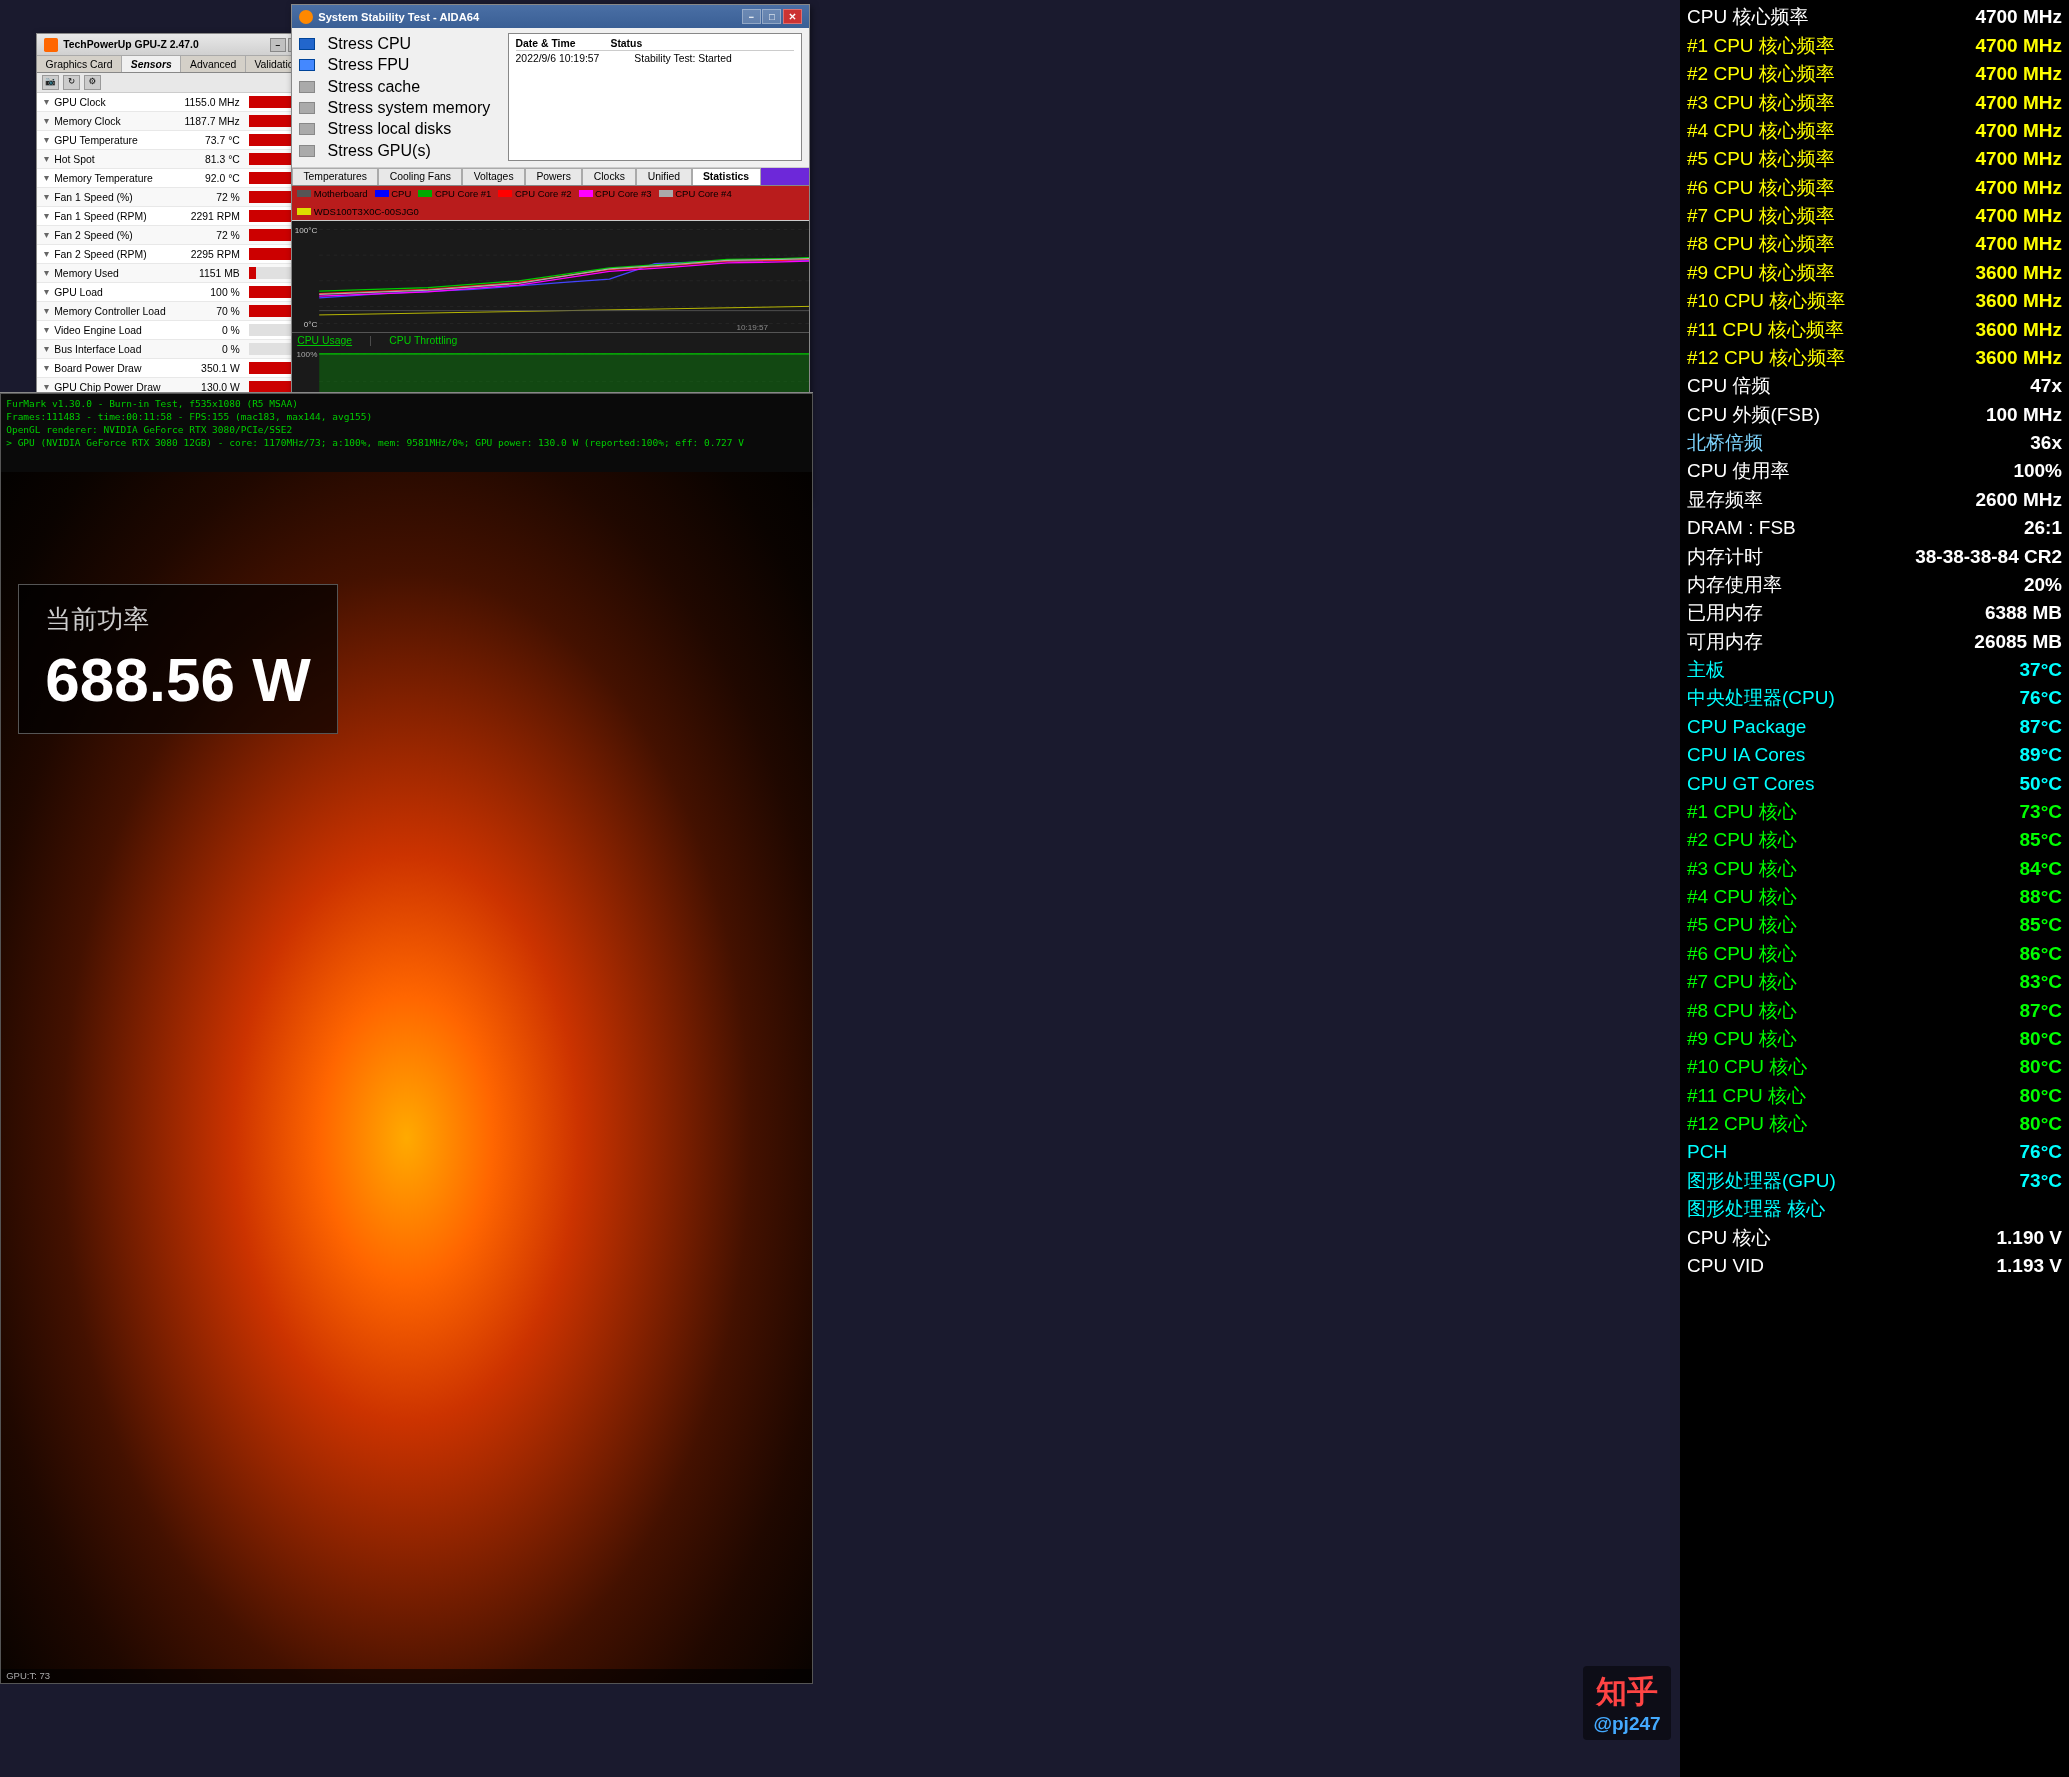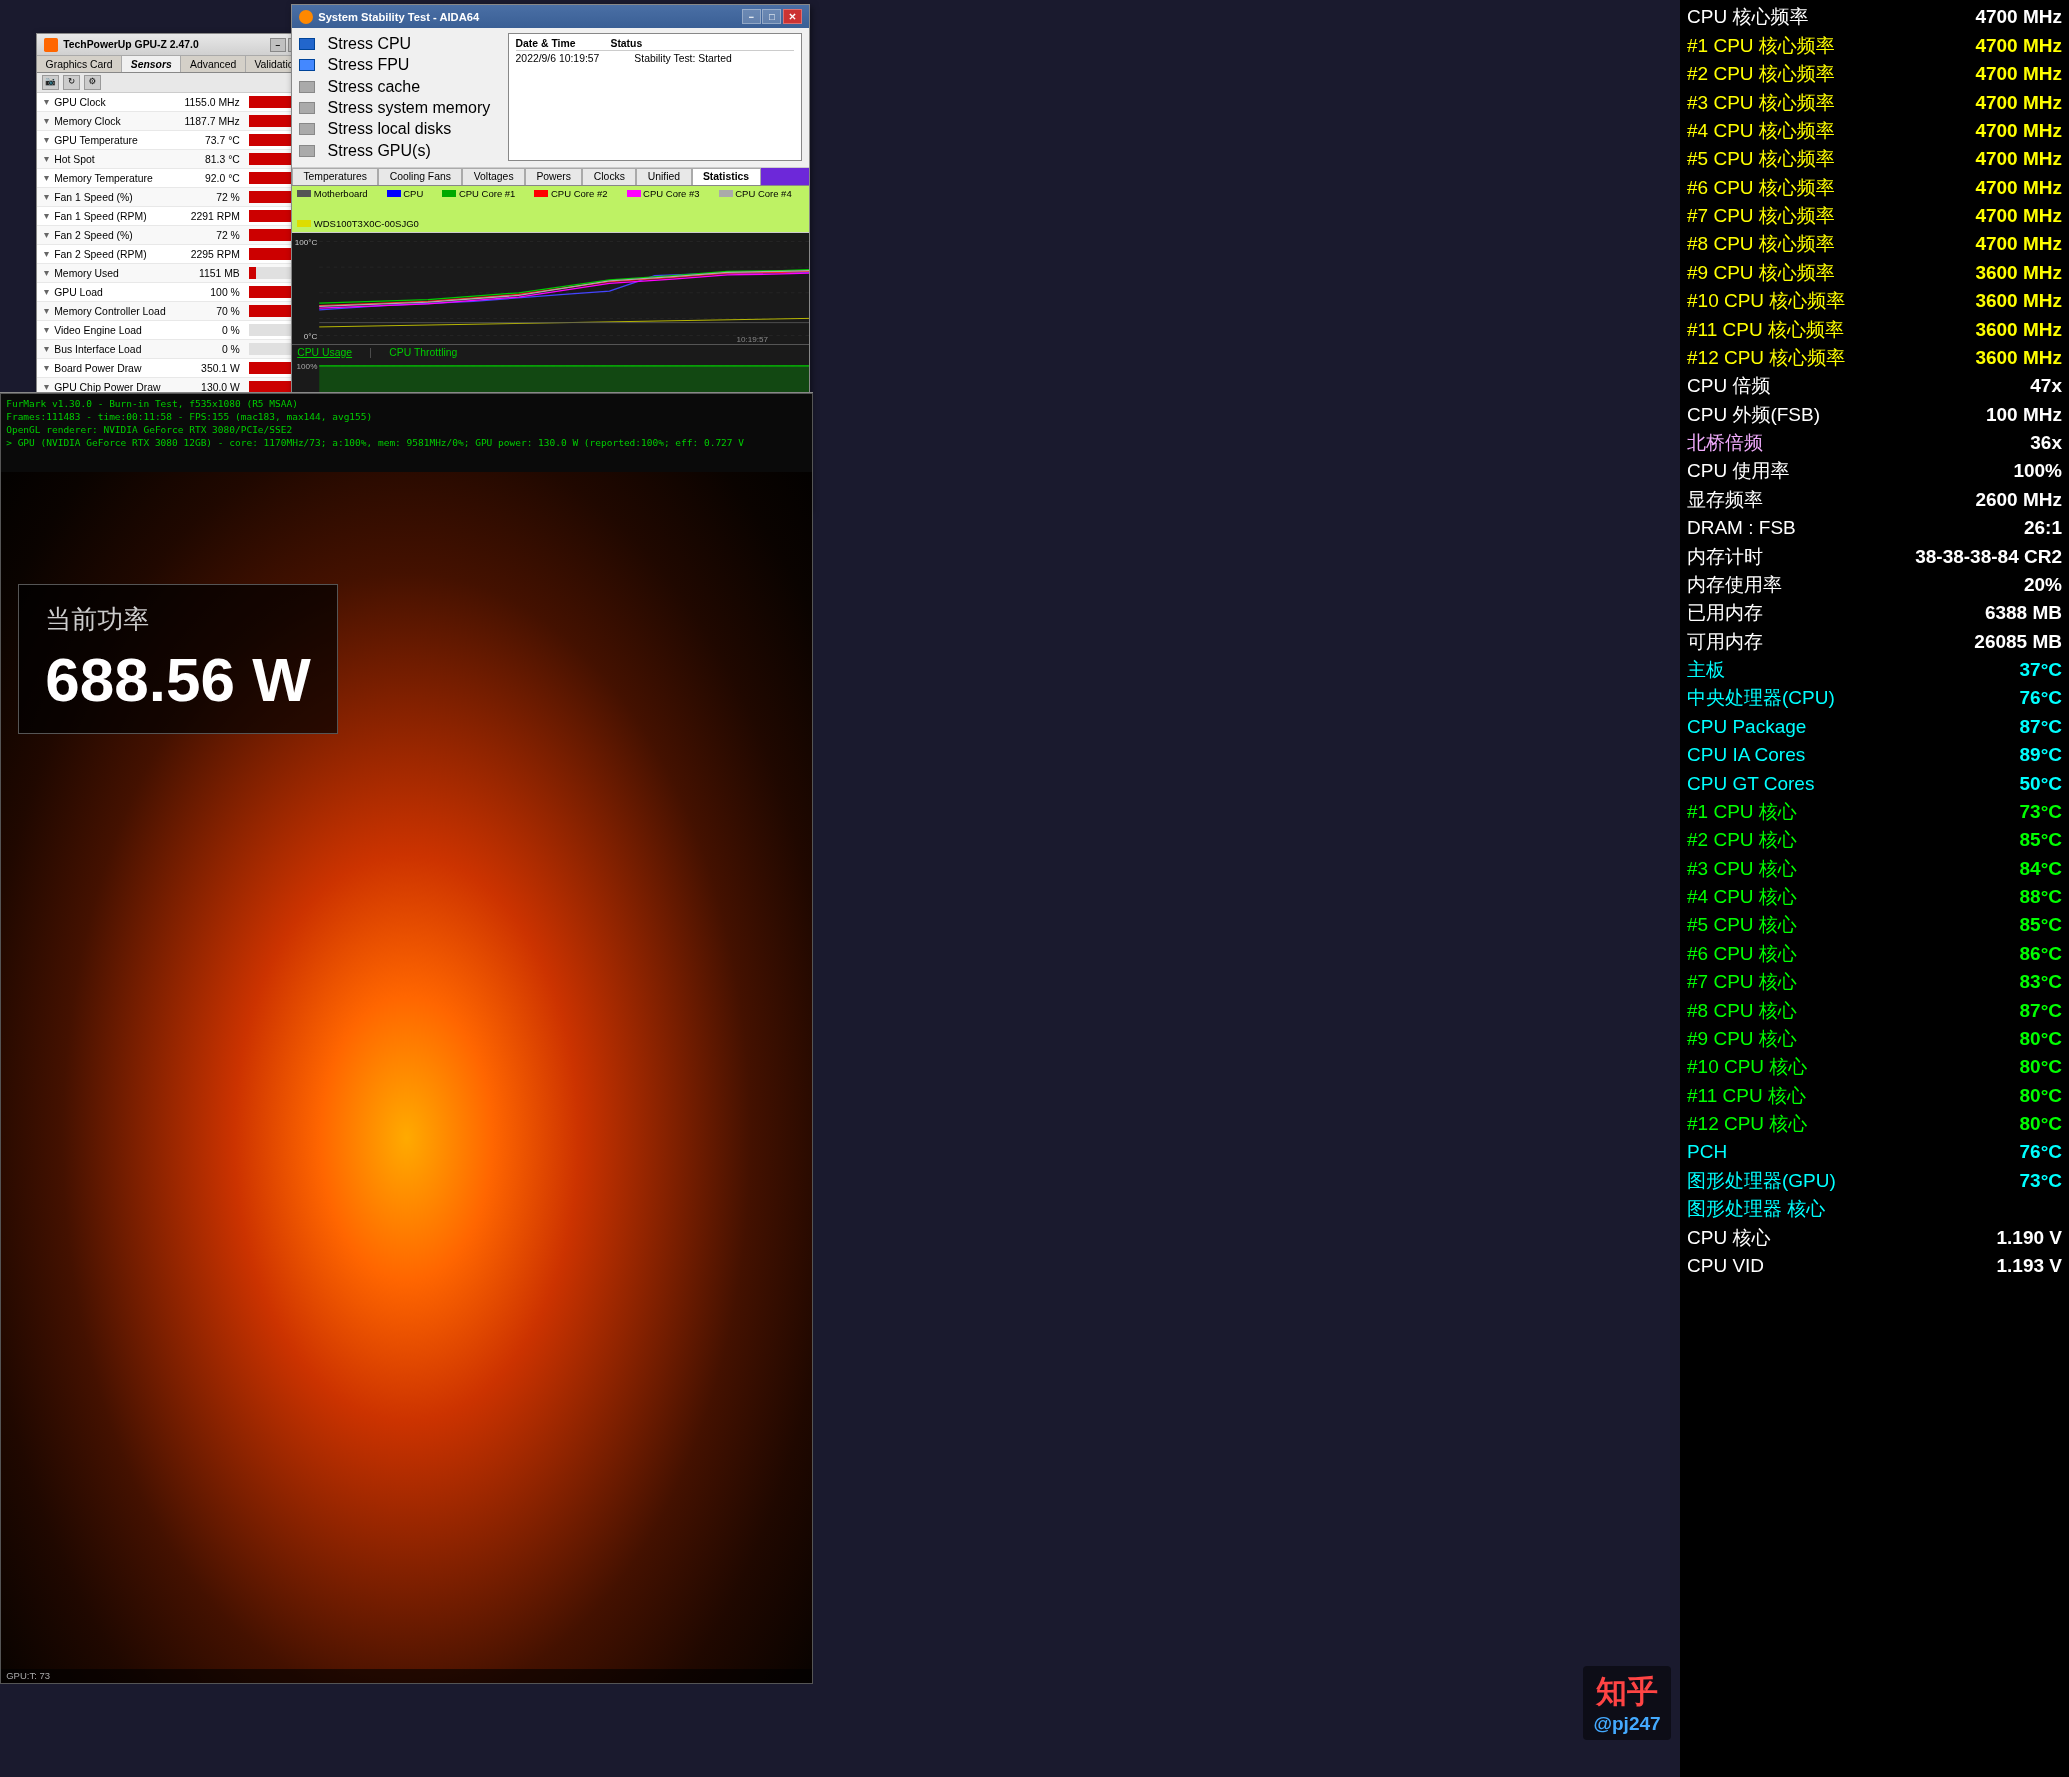--- a/index.html
+++ b/index.html
@@ -272,23 +272,23 @@
     .aida-chart-area {
       background: #1a1a1a;
       height: 112px;
       position: relative;
       overflow: hidden;
       border-bottom: 0.9px solid #555;
     }
     .chart-legend {
       display: flex;
       flex-wrap: wrap;
-      gap: 19px;
+      gap: 7px;
       padding: 2.6px 5.2px;
-      background: #bef264;
+      background: #b91c1c;
       border-bottom: 0.9px solid #ccc;
       font-size: 9.5px;
     }
     .legend-item {
       display: flex; align-items: center; gap: 2.6px;
     }
     .legend-color {
       width: 14px; height: 7px;
     }
     
@@ -511,21 +511,21 @@
     </div>
       <div class="stat-row">
       <span class="stat-label" style="color:#ffffff">CPU 倍频</span>
       <span class="stat-value" style="color:#ffffff">47x</span>
     </div>
       <div class="stat-row">
       <span class="stat-label" style="color:#ffffff">CPU 外频(FSB)</span>
       <span class="stat-value" style="color:#ffffff">100 MHz</span>
     </div>
       <div class="stat-row">
-      <span class="stat-label" style="color:#f0abfc">北桥倍频</span>
+      <span class="stat-label" style="color:#7dd3fc">北桥倍频</span>
       <span class="stat-value" style="color:#ffffff">36x</span>
     </div>
       <div class="stat-row">
       <span class="stat-label" style="color:#ffffff">CPU 使用率</span>
       <span class="stat-value" style="color:#ffffff">100%</span>
     </div>
       <div class="stat-row">
       <span class="stat-label" style="color:#ffffff">显存频率</span>
       <span class="stat-value" style="color:#ffffff">2600 MHz</span>
     </div>

